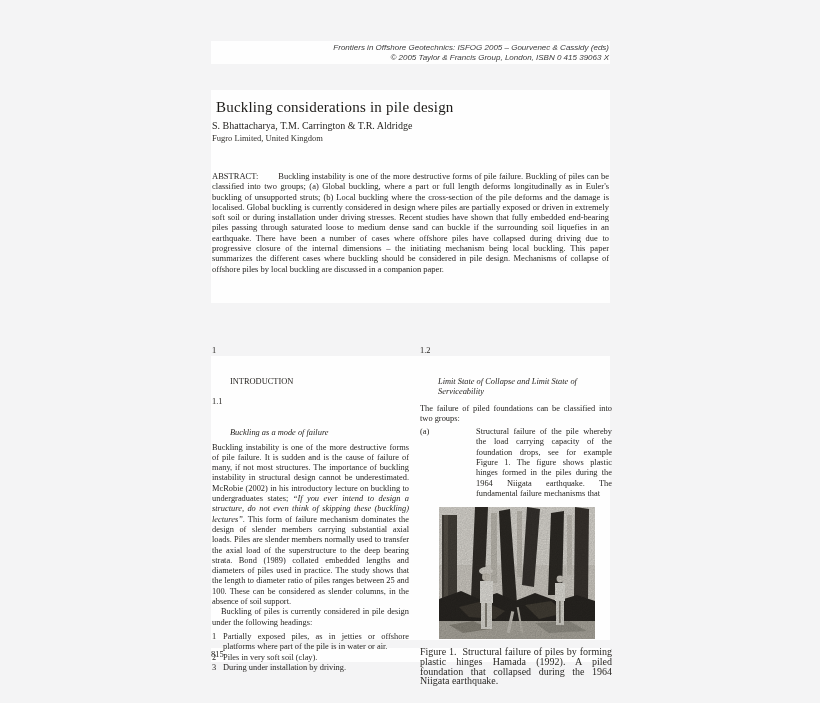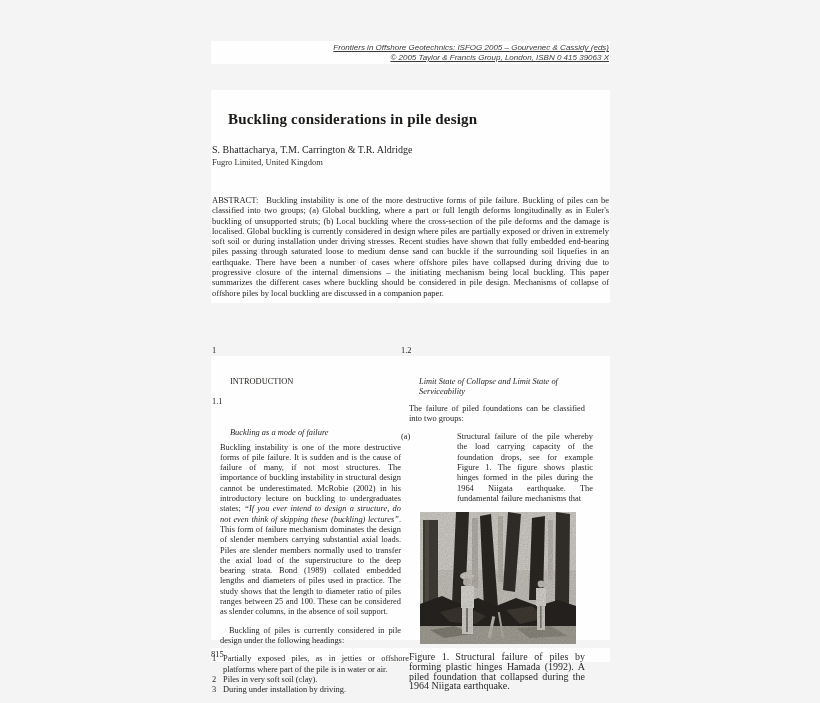--- a/index.html
+++ b/index.html
@@ -6,54 +6,54 @@
   .canvas{
     position:relative;width:820px;height:703px;background:#f4f4f5;
     font-family:"Liberation Serif",serif;color:#211f1c;overflow:hidden;
   }
   .band{position:absolute;background:#fefefe;box-sizing:border-box;}
 
   
   .header-band{
     left:211px;top:41px;width:399px;height:23px;
     text-align:right;font-family:"Liberation Sans",sans-serif;font-style:italic;
-    font-size:8px;line-height:10px;color:#3a3a3a;padding:2px 1px 0 0;text-decoration:underline;
+    font-size:8px;line-height:10px;color:#3a3a3a;padding:2px 1px 0 0;
   }
 
   
   .head-block{left:211px;top:90px;width:399px;height:213px;padding:5px 1px 0 1px;}
-  .title{margin:16px;font-size:15px;font-weight:bold;letter-spacing:.2px;color:#1c1a17;}
+  .title{margin:4px;font-size:15px;font-weight:normal;letter-spacing:.2px;color:#1c1a17;}
   .authors{font-size:10px;}
   .affiliation{margin-top:2px;font-size:8.5px;color:#33312d;}
   .abstract{margin:28px 0 0 0;font-size:8.5px;line-height:10.3px;text-align:justify;}
-  .abstract-label{padding-right:8px;}
+  .abstract-label{padding-right:20px;}
 
   
   .body-bg{left:211px;top:356px;width:399px;height:284px;}
   .footer-band{
     left:211px;top:648px;width:399px;height:14px;
     text-align:left;font-size:8.5px;line-height:13px;
   }
 
   .columns{
     position:absolute;left:211px;top:340px;width:399px;height:305px;
     font-size:8.4px;line-height:10.3px;text-align:justify;z-index:2;
   }
   .col-left{position:absolute;left:1px;top:0;width:197px;}
-  .col-right{position:absolute;left:190px;top:0;width:192px;}
+  .col-right{position:absolute;left:209px;top:0;width:192px;}
 
   .sec{display:flex;text-align:left;}
   .sec .num{flex:0 0 18px;}
   .sec .ttl{flex:1;margin-top:31px;}
   .sec-main{margin-top:6px;}
   .sec-sub{margin-top:10px;}
   .sec-sub .ttl{font-style:italic;font-family:Liberation Serif, serif;}
   .col-right .sec-sub{margin-top:6px;}
 
-  p{margin:8px;}
+  p{margin:0;}
   .para1{margin-top:4px;}
   .q{font-style:italic;}
   .para2{margin-top:0;text-indent:9px;}
   .list{margin-top:4px;}
   .list-item{display:flex;}
   .list-item .num{flex:0 0 11px;}
   .list-item .txt{flex:1;text-align:justify;}
   .intro-p{margin-top:6px;}
   .item-a{display:flex;margin-top:3px;}
   .item-a .lbl{flex:0 0 16px;}

